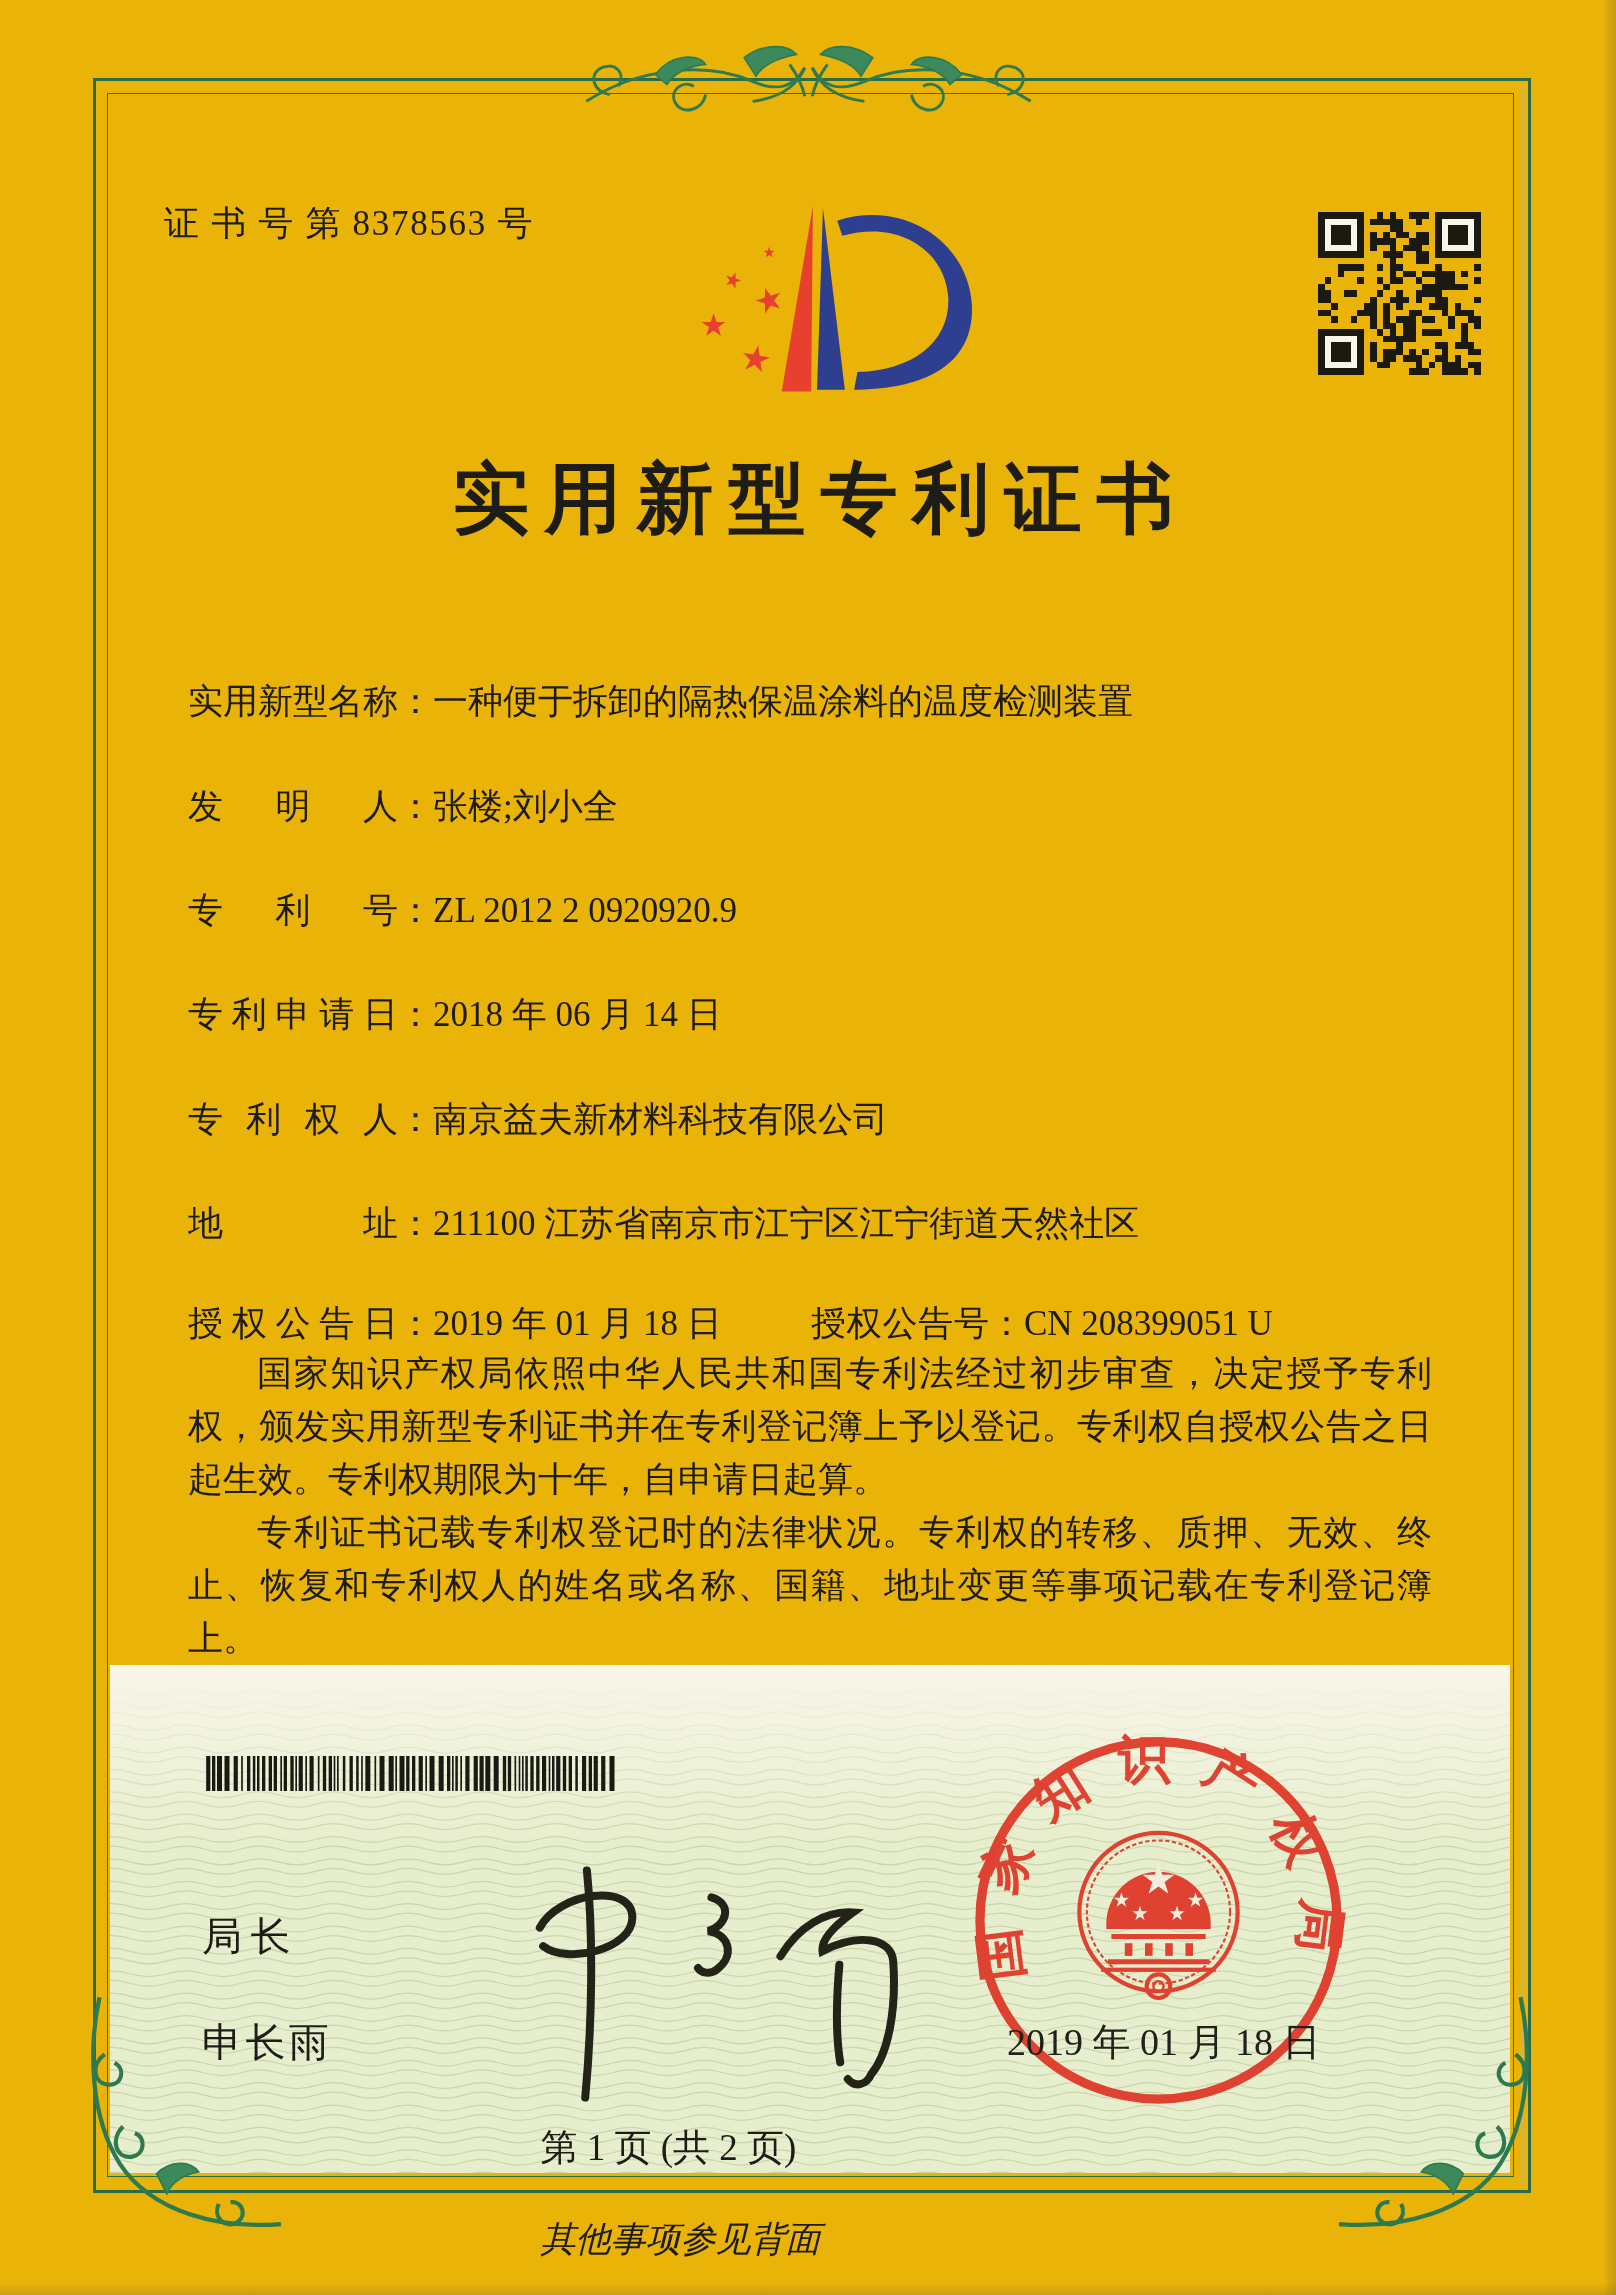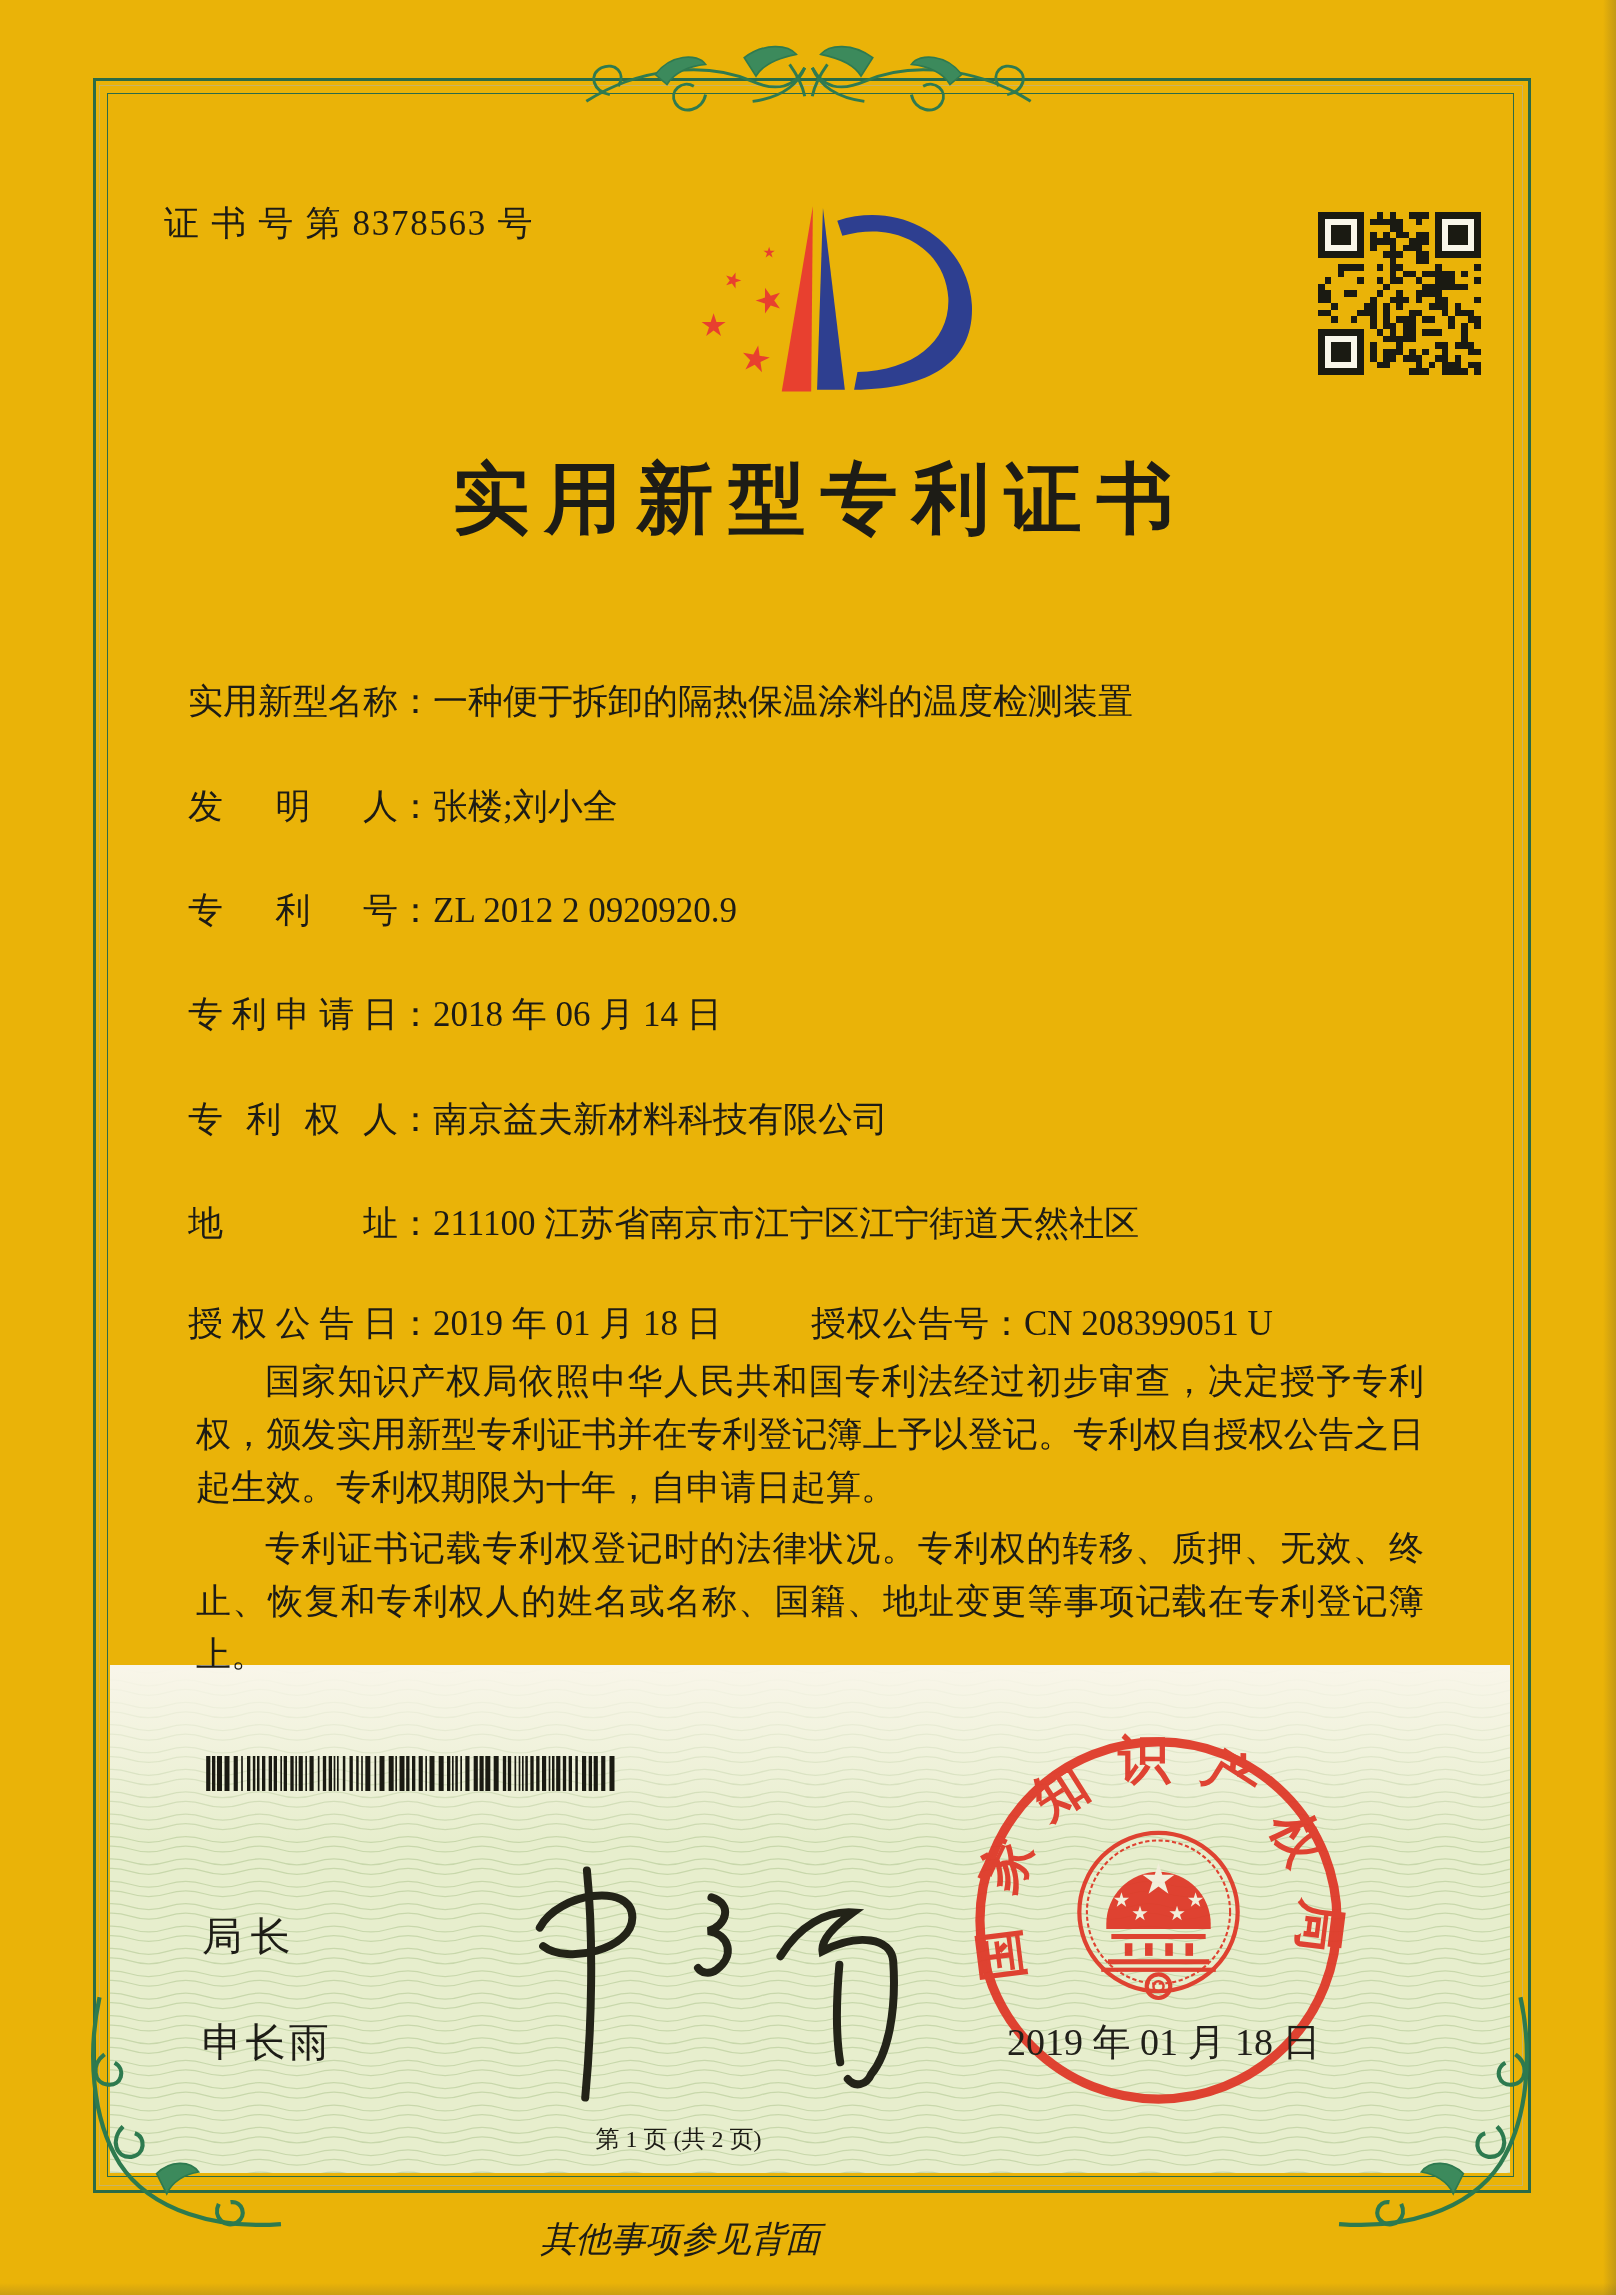--- a/index.html
+++ b/index.html
@@ -20,28 +20,28 @@
   .cert-no{position:absolute;left:164px;top:200px;font-size:35px;letter-spacing:1.7px;white-space:nowrap;}
   .logo{position:absolute;left:689px;top:187px;}
   .qr{position:absolute;left:1318px;top:212px;shape-rendering:crispEdges;}
   .title{position:absolute;left:0;top:448px;width:1616px;text-align:center;
     font-size:77px;font-weight:700;letter-spacing:15px;padding-left:25px;box-sizing:border-box;white-space:nowrap;}
   .row{position:absolute;left:188px;font-size:35px;white-space:nowrap;margin-top:15px;}
   .flabel{display:inline-block;width:210px;text-align:justify;text-align-last:justify;vertical-align:top;}
   .flabel2{display:inline-block;width:178px;text-align:justify;text-align-last:justify;vertical-align:top;}
   .grant2{position:absolute;left:623px;top:0;white-space:nowrap;}
   .body-text{position:absolute;left:188px;top:1347px;width:1244px;font-size:35px;line-height:53px;text-align:justify;}
-  .body-text p{margin:8px;text-indent:69px;}
+  .body-text p{margin:0;text-indent:69px;}
   .barcode{position:absolute;left:204px;top:1756px;}
   .bureau-title{position:absolute;left:202px;top:1909px;font-size:40px;letter-spacing:8.4px;}
   .bureau-name{position:absolute;left:202px;top:2015px;font-size:40px;letter-spacing:3.4px;}
   .signature{position:absolute;left:459px;top:1845px;}
   .seal{position:absolute;left:969px;top:1731px;}
   .seal-date{position:absolute;left:1007px;top:2017px;font-size:38px;color:#21201a;white-space:nowrap;}
-  .page-footer{position:absolute;left:468px;top:2123px;width:421px;text-align:center;font-size:24px;}
+  .page-footer{position:absolute;left:458px;top:2123px;width:421px;text-align:center;font-size:37px;}
   .back-note{position:absolute;left:470px;top:2216px;width:421px;text-align:center;font-size:35px;font-style:italic;}
   .orn{position:absolute;}
 </style>
 </head>
 <body>
 
 <div class="page">
 
   <svg class="waves" id="waves" viewBox="0 0 1663 604" preserveAspectRatio="none">
     <rect x="0" y="0" width="1663" height="604" fill="#e7eecd"></rect>

